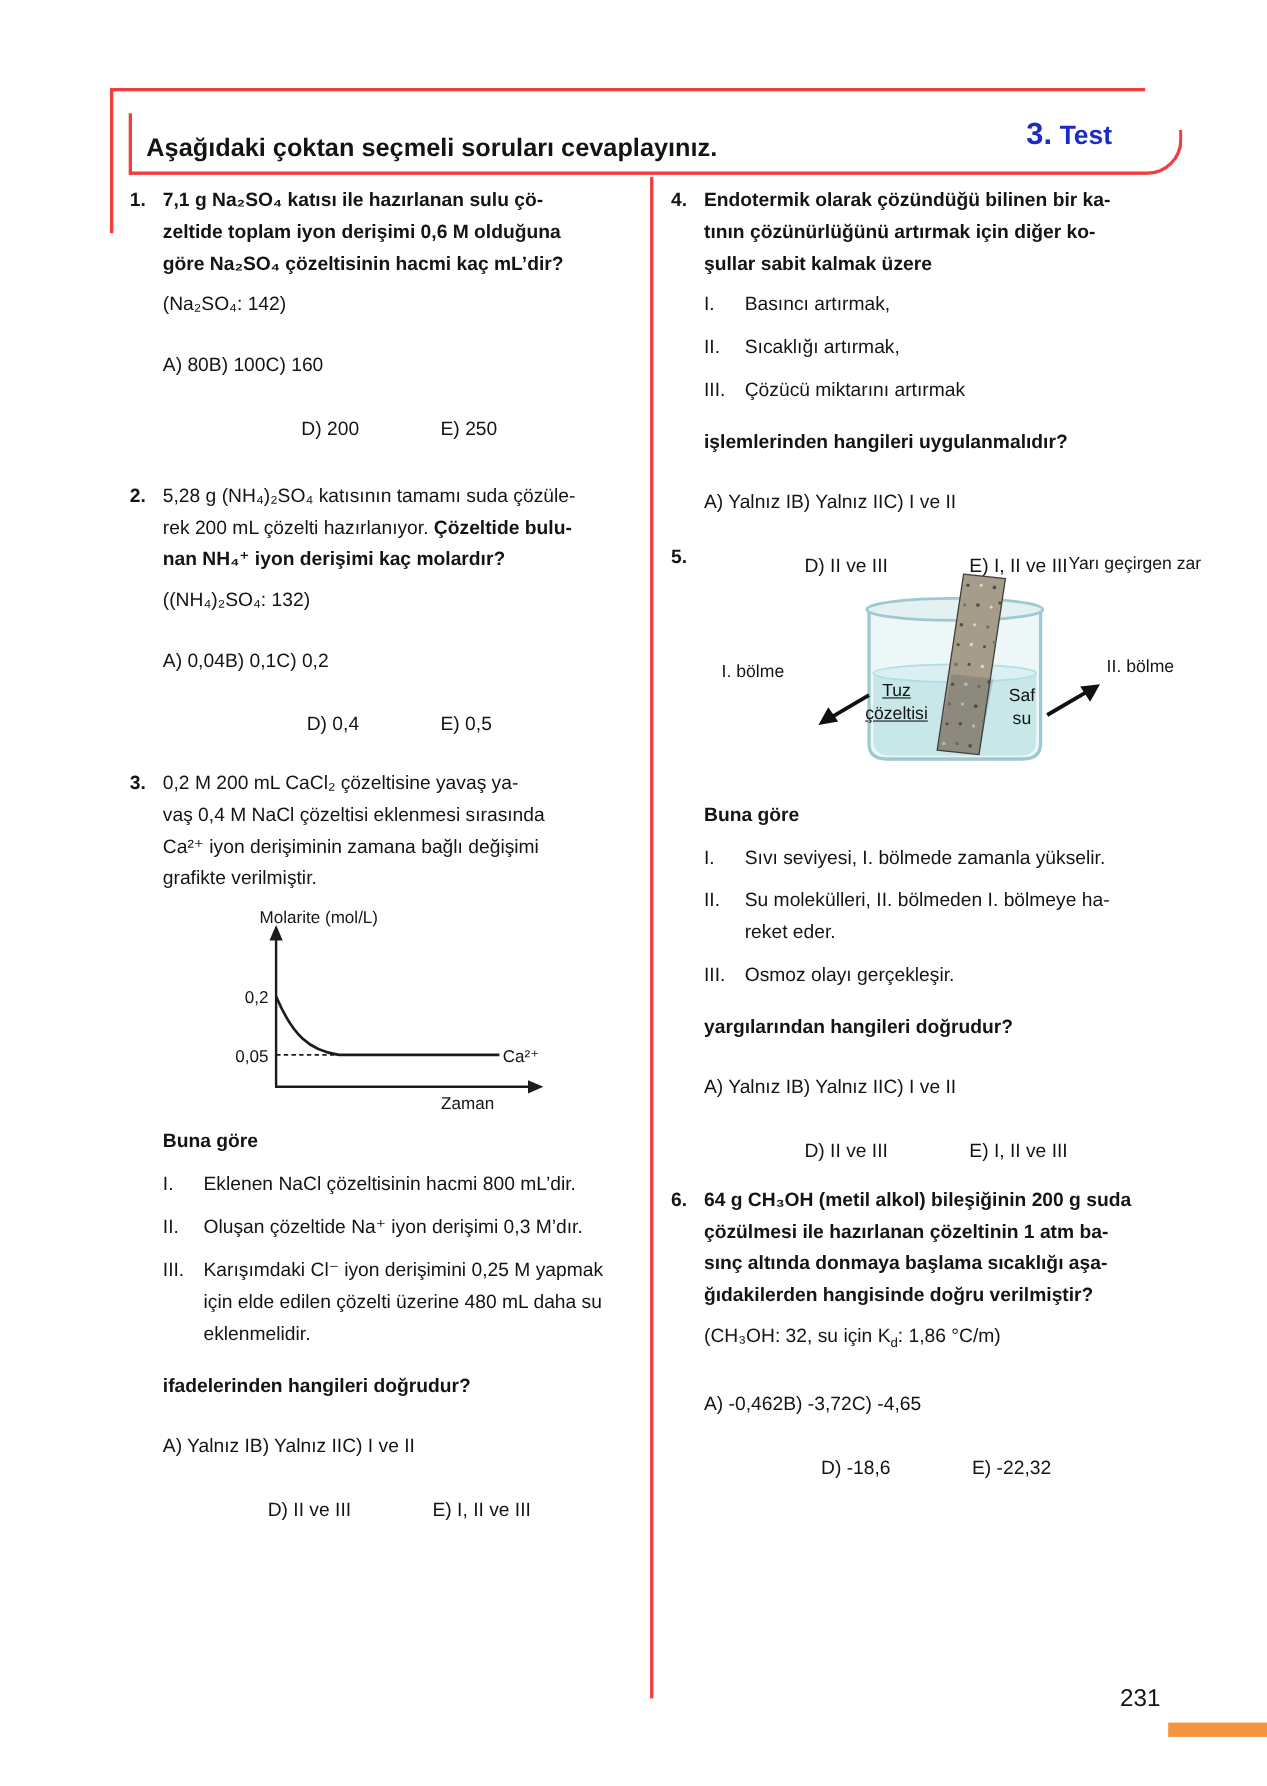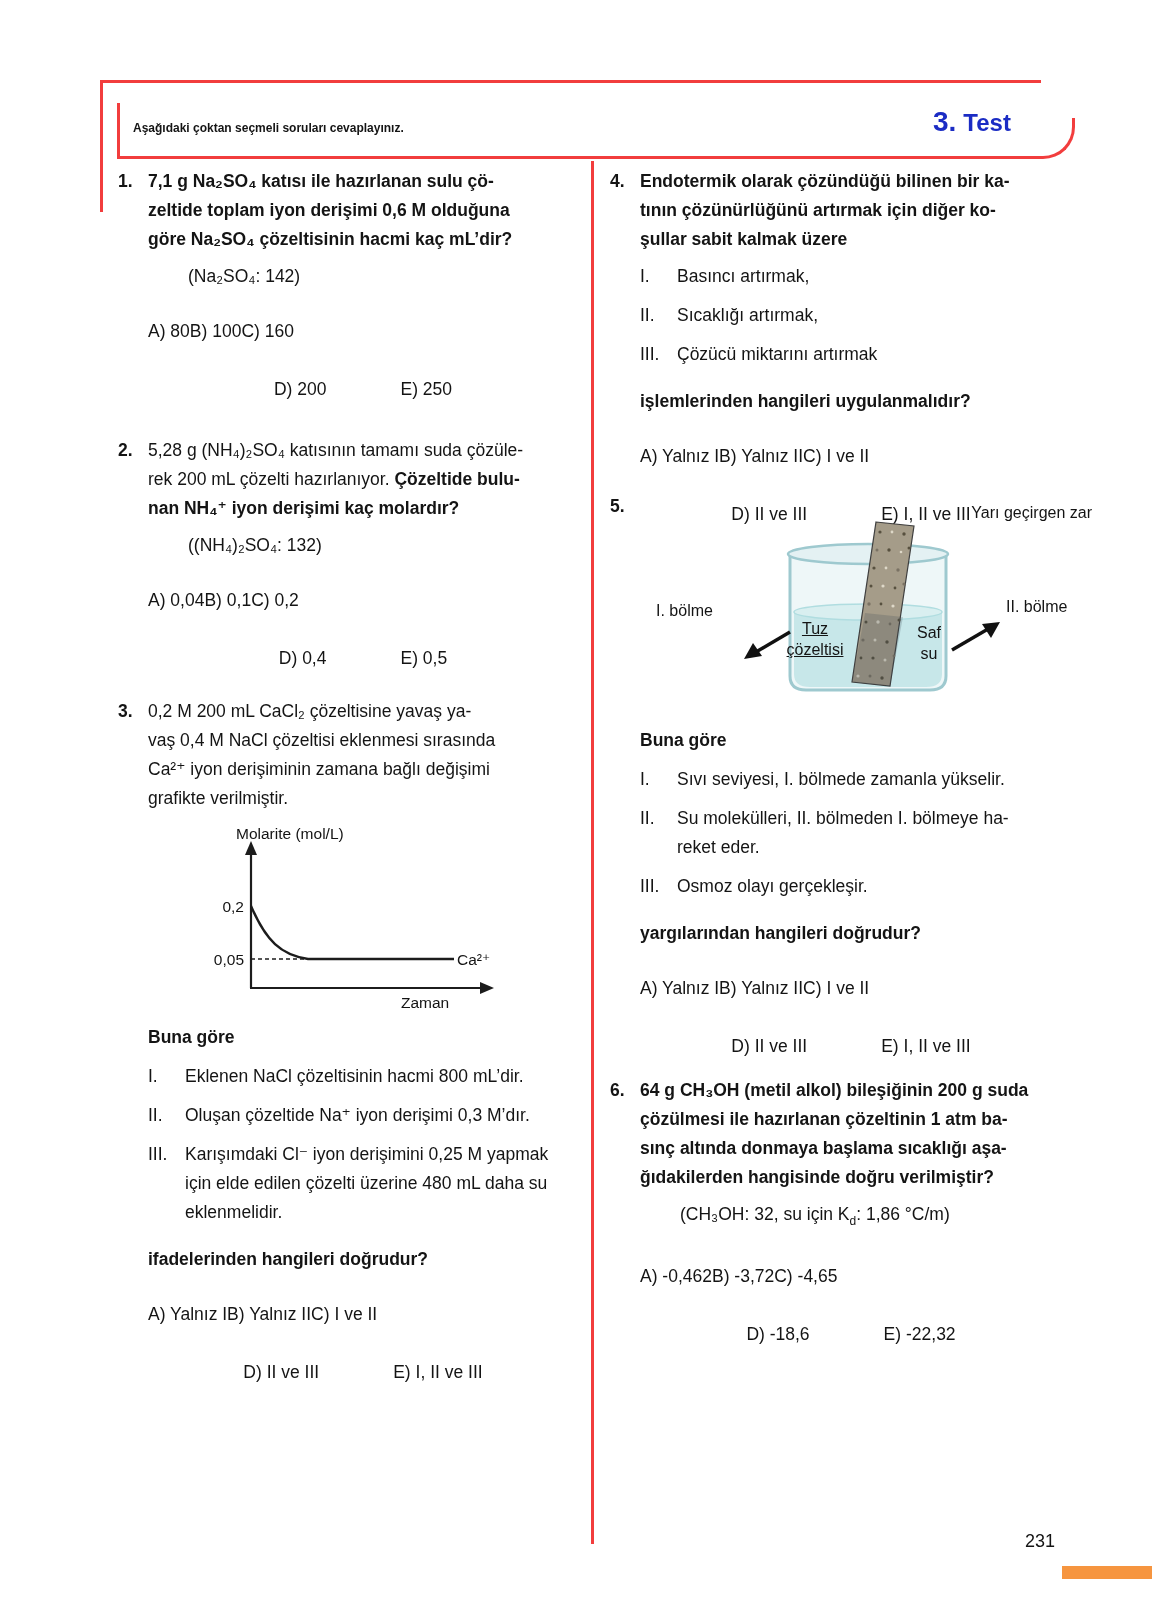--- a/index.html
+++ b/index.html
@@ -9,34 +9,34 @@
     font-family: "Liberation Sans", "DejaVu Sans", sans-serif; color: #141414;
     overflow: hidden;
   }
   
   .h-top    { position:absolute; left:100px; top:80px;  width:941px; height:3px; background:#f23d3d; }
   .h-left   { position:absolute; left:100px; top:80px;  width:3px;  height:132px; background:#f23d3d; }
   .h-accent { position:absolute; left:117px; top:103px; width:3px;  height:56px;  background:#f23d3d; }
   .h-curl   { position:absolute; left:117px; top:118px; width:958px; height:41px;
               border-bottom:3px solid #f23d3d; border-right:3px solid #f23d3d;
               border-bottom-right-radius:32px; }
-  .h-instr  { position:absolute; left:133px; top:121px; font-size:12px; font-weight:700; }
+  .h-instr  { position:absolute; left:133px; top:121px; font-size:23px; font-weight:700; }
   .h-test   { position:absolute; left:933px; top:106px; display:flex; align-items:baseline; gap:7px; color:#1b2cc4; }
   .h-test-num   { font-size:28px; font-weight:700; }
   .h-test-label { font-size:24px; font-weight:700; }
   .divider  { position:absolute; left:591px; top:161px; width:3px; height:1383px; background:#f23d3d; }
 
   
   .q { position:absolute; display:flex; align-items:flex-start; font-size:17.5px; line-height:29px; }
   .q-num  { flex:0 0 30px; font-weight:700; }
   .q-body { flex:1; min-width:0; }
   .pre  { white-space:pre-line; }
   .b    { font-weight:700; }
   .qtext { margin-bottom:8px; }
-  .note  { margin-bottom:4px;margin-left:40px; }
+  .note  { margin-bottom:4px; }
   .opts-row1 { display:flex; margin-top:26px; }
   .opts-row2 { display:flex; justify-content:center; gap:74px; margin-top:29px; }
   .lead  { font-weight:700; margin:12px 0 10px; }
   .items { margin-top:8px; }
   .item  { display:flex; margin-bottom:10px; }
   .item-label { flex:0 0 37px; }
   .item-text  { flex:1; white-space:pre-line; }
   .qq    { font-weight:700; margin-top:18px; }
   sub { font-size:12px; }
 
@@ -56,21 +56,21 @@
   .fig-caption { position:absolute; top:0; left:16px; right:0; text-align:right; font-size:16px; }
   .fig-svg { position:absolute; top:22px; left:0; }
   .fig-label { position:absolute; font-size:16px; line-height:21px; }
   .center { text-align:center; white-space:pre-line; }
   .lbl-left  { left:16px;  top:102px; }
   .lbl-right { left:366px; top:98px;  }
   .lbl-tuz   { left:132px; top:120px; width:86px;text-decoration:underline; }
   .lbl-saf   { left:260px; top:124px; width:58px; }
 
   
-  .page-number { position:absolute; left:985px; top:1531px; width:70px; text-align:right; font-size:18px; }
+  .page-number { position:absolute; left:985px; top:1531px; width:70px; text-align:right; font-size:22px; }
   .orange-bar  { position:absolute; left:1062px; top:1566px; width:90px; height:13px; background:#f6953f; }
 </style>
 </head>
 <body>
 
 <div class="page">
 
   <div class="h-top"></div>
   <div class="h-left"></div>
   <div class="h-accent"></div>

